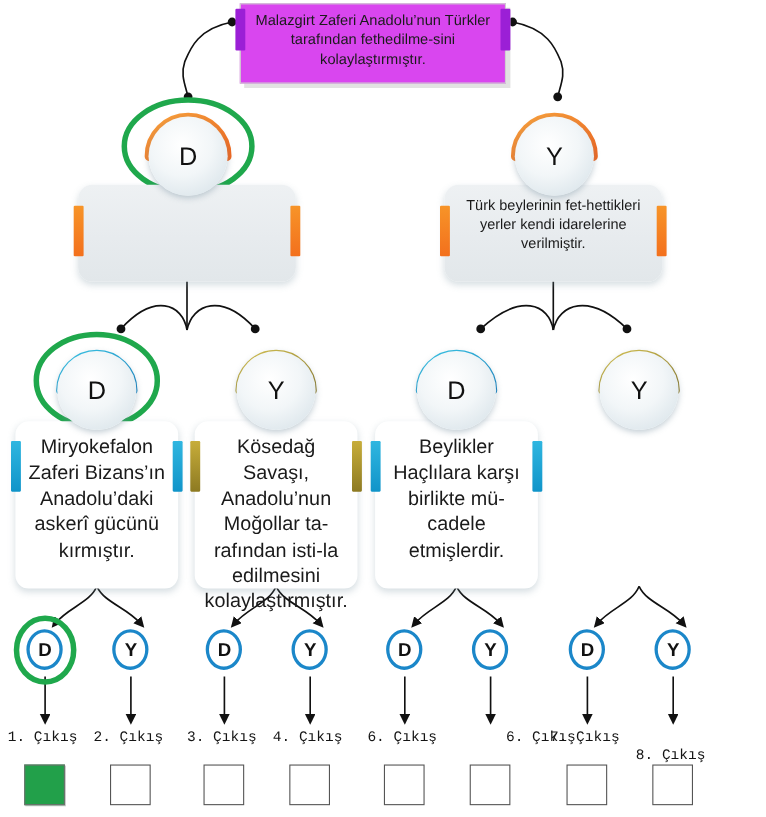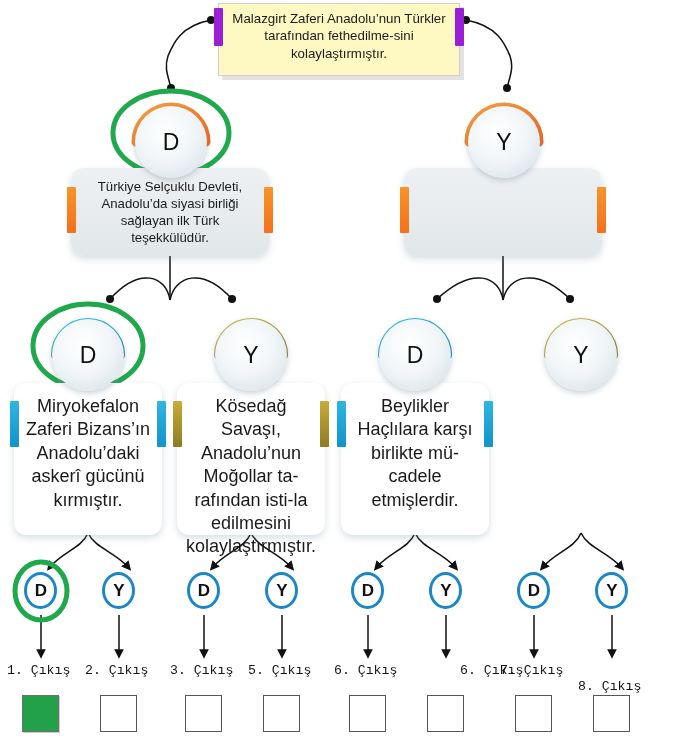--- a/index.html
+++ b/index.html
@@ -12,21 +12,21 @@
   svg.wires{position:absolute;left:0;top:0;width:696px;height:743px;pointer-events:none;}
 
   
   .box{position:absolute;box-sizing:border-box;display:flex;align-items:flex-start;
        justify-content:center;text-align:center;}
   .box .txt{position:relative;z-index:3;line-height:1.30;}
 
   
   .topbox{
     left:218px;top:3px;width:242px;height:73px;
-    background:#fef9c3;border:1px solid #cfcfcf;
+    background:#d946ef;border:1px solid #cfcfcf;
     box-shadow:4px 4px 0 0 #e2e2e2;
   }
   .topbox .txt{font-size:13.3px;padding:6px 12px 0 12px;color:#1b1b1b;}
   .bar{position:absolute;z-index:4;border-radius:1px;}
   .topbox .bar{width:9px;height:38px;top:4px;background:#9b1fd6;}
   .topbox .bar.l{left:-5px;}
   .topbox .bar.r{right:-5px;}
 
   
   .l2box{
@@ -206,25 +206,25 @@
 
   <div class="box topbox">
     <span class="bar l"></span>
     <span class="bar r"></span>
     <span class="txt">Malazgirt Zaferi Anadolu’nun Türkler tarafından fethedilme-sini kolaylaştırmıştır.</span>
   </div>
 
   <div class="box l2box" id="l2-0">
     <span class="bar l"></span>
     <span class="bar r"></span>
-    <span class="txt">Türkiye Selçuklu Devleti, Anadolu’da siyasi birliği sağlayan ilk Türk teşekkülüdür.</span>
   </div>
   <div class="box l2box" id="l2-1">
     <span class="bar l"></span>
     <span class="bar r"></span>
+    <span class="txt">Türk beylerinin fet-hettikleri yerler kendi idarelerine verilmiştir.</span>
   </div>
 
   <div class="node" id="n2-0">
     <span class="halo"></span>
     <span class="letter">D</span>
   </div>
   <div class="node" id="n2-1">
     <span class="halo"></span>
     <span class="letter">Y</span>
   </div>
@@ -278,21 +278,21 @@
       <div class="scirc" style="left: 184px; top: 571px;">
         <span class="ring"></span>
         <span class="letter">D</span>
       </div>
       <div class="olabel" style="left: 170px; top: 663px;">3. Çıkış</div>
       <div class="osquare" style="left: 185px; top: 695px;"></div>
       <div class="scirc" style="left: 262px; top: 571px;">
         <span class="ring"></span>
         <span class="letter">Y</span>
       </div>
-      <div class="olabel" style="left: 248px; top: 663px;">5. Çıkış</div>
+      <div class="olabel" style="left: 248px; top: 663px;">4. Çıkış</div>
       <div class="osquare" style="left: 263px; top: 695px;"></div>
       <div class="scirc" style="left: 348px; top: 571px;">
         <span class="ring"></span>
         <span class="letter">D</span>
       </div>
       <div class="olabel" style="left: 334px; top: 663px;">6. Çıkış</div>
       <div class="osquare" style="left: 349px; top: 695px;"></div>
       <div class="scirc" style="left: 426px; top: 571px;">
         <span class="ring"></span>
         <span class="letter">Y</span>

